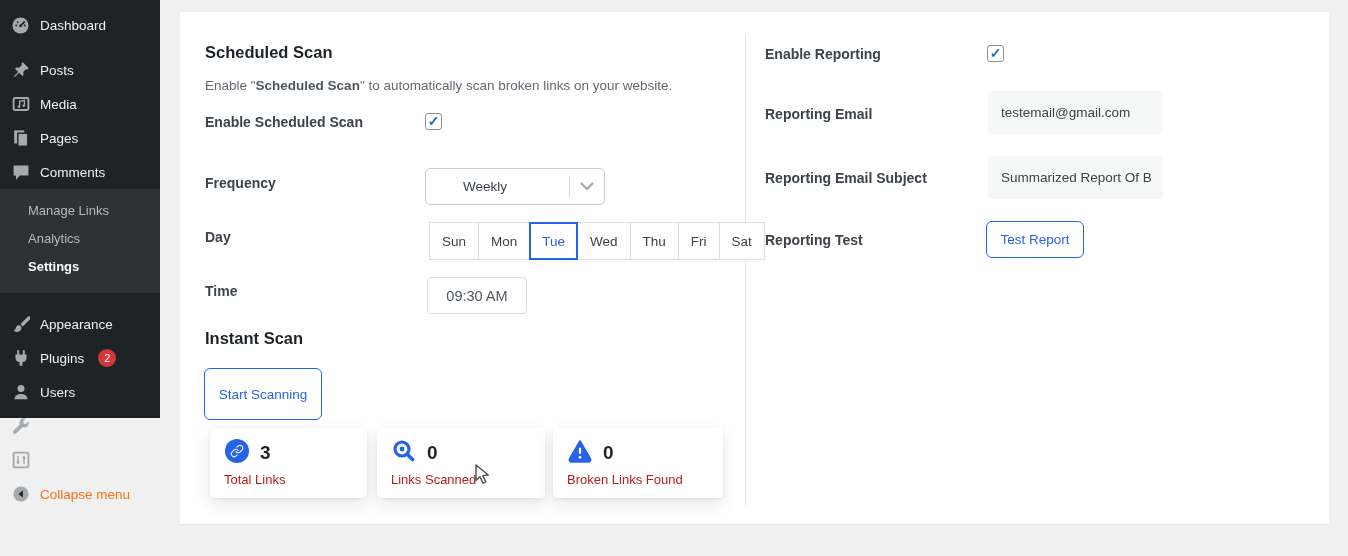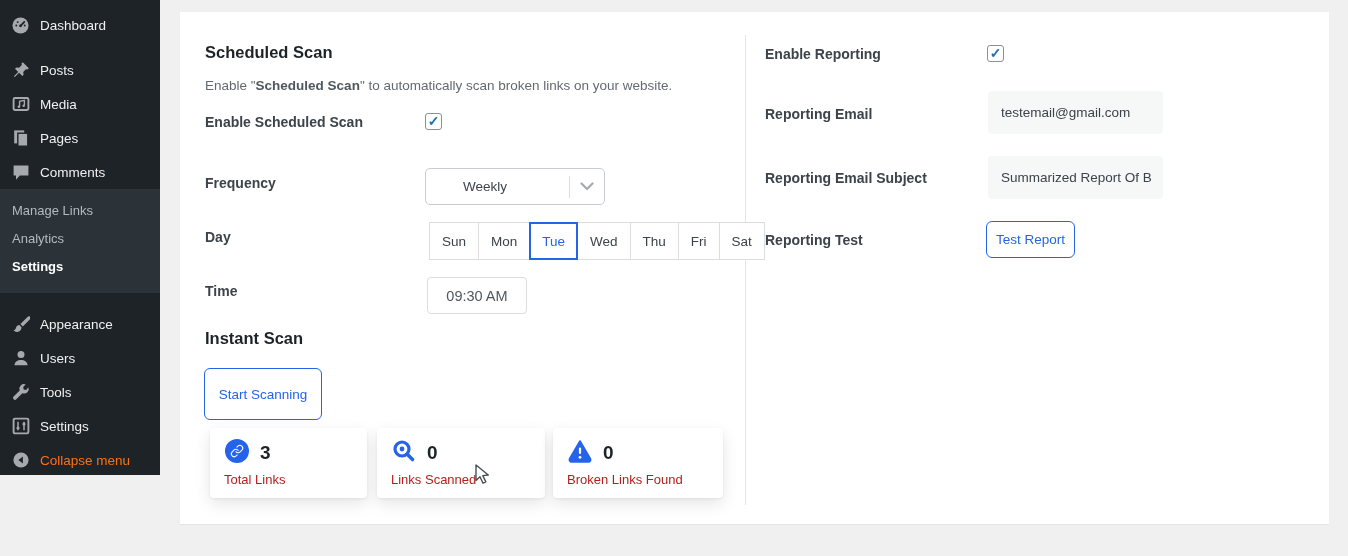--- a/index.html
+++ b/index.html
@@ -1,29 +1,29 @@
 <!DOCTYPE html>
 <html><head>
 <meta charset="utf-8">
 <style>
   * { margin:0; padding:0; box-sizing:border-box; }
   html,body { width:1348px; height:556px; overflow:hidden; }
   body { font-family:"Liberation Sans", sans-serif; background:#f0f0f1; position:relative; }
 
   
-  .sidebar { position:absolute; left:0; top:0; width:160px; height:475px; background:#1d2327; color:#f0f0f1; font-size:13.5px; }
+  .sidebar { position:absolute; left:0; top:0; width:160px; height:418px; background:#1d2327; color:#f0f0f1; font-size:13.5px; }
   .menu-item { display:flex; align-items:center; gap:10px; height:34px; padding:0 8px 0 11px; cursor:pointer; position:relative; }
   .menu-item .mi-icon { width:19px; height:19px; flex:0 0 19px; display:flex; align-items:center; justify-content:center; }
   .menu-item.top { margin-top:8px; }
   .menu-gap { height:11px; }
   .menu-item.current-parent { background:#2271b1; color:#fff; }
   .menu-arrow { position:absolute; right:0; top:50%; transform:translateY(-50%); width:0; height:0;
     border-top:9px solid transparent; border-bottom:9px solid transparent; border-right:9px solid #f0f0f1; }
   .submenu { background:#2c3338; padding:8px 0 12px 0; }
-  .submenu-item { height:28px; line-height:28px; padding-left:12px; color:#b4b9be; font-size:13px; cursor:pointer; }
+  .submenu-item { height:28px; line-height:28px; padding-left:28px; color:#b4b9be; font-size:13px; cursor:pointer; }
   .submenu-item.current { color:#fff; font-weight:bold; }
   .menu-sep { height:14px; }
   .badge { background:#d63638; color:#fff; border-radius:50%; min-width:18px; height:18px; font-size:11px;
     display:inline-flex; align-items:center; justify-content:center; padding:0 4px; margin-left:4px; }
   .collapse-label { color:#f97316; }
 
   
   .main-card { position:absolute; left:180px; top:12px; width:1149px; height:512px; background:#fff; box-shadow:0 1px 1px rgba(0,0,0,.04); }
   .col-divider { position:absolute; left:565px; top:23px; width:1px; height:470px; background:#e2e4e7; }
 
@@ -47,21 +47,21 @@
     border:1px solid #ddd; margin-left:-1px; font-size:13.5px; color:#3c434a; background:#fff; cursor:pointer; }
   .day-cell:first-child { margin-left:0; }
   .day-cell.selected { border:2px solid #2563eb; color:#2563eb; z-index:2; padding:0 11px; }
 
   .time-box { position:absolute; left:247px; top:265px; width:100px; height:37px; border:1px solid #ddd; border-radius:4px;
     background:#fff; display:flex; align-items:center; justify-content:center; font-size:14.5px; color:#50575e; cursor:text; }
 
   .btn-outline { position:absolute; background:#fff; border:1px solid #2563eb; border-radius:6px; color:#2563eb;
     font-size:13.5px; font-family:"Liberation Sans", sans-serif; display:flex; align-items:center; justify-content:center; cursor:pointer; }
   .btn-start { left:24px; top:356px; width:118px; height:52px; }
-  .btn-test { left:806px; top:209px; width:89px; height:37px;text-align:right; }
+  .btn-test { left:806px; top:209px; width:98px; height:37px;text-align:right; }
 
   .stat-card { position:absolute; top:416px; height:70px; background:#fff; border-radius:4px;
     box-shadow:0 6px 16px rgba(0,0,0,.10), 0 1px 3px rgba(0,0,0,.06); padding:10px 14px; }
   .stat-top { display:flex; align-items:center; gap:10px; }
   .stat-value { font-size:19px; font-weight:600; color:#1d2327; }
   .stat-label { margin-top:4px; font-size:13px; color:#b91c1c; }
 
   .text-input { position:absolute; left:808px; width:175px; height:43px; background:#f6f7f7; border-radius:4px;
     display:flex; align-items:center; padding-left:13px; font-size:13.5px; color:#3c434a; cursor:text; overflow:hidden; white-space:nowrap; }
 
@@ -140,20 +140,29 @@
   <div class="menu-item">
     <span class="mi-icon">
       <svg width="18" height="18" viewBox="0 0 18 18" fill="#a7aaad">
           <path d="M15.8 1.7L8.4 9.1l2.4 2.4 7.4-7.4c.7-.7.7-1.7 0-2.4-.7-.7-1.7-.7-2.4 0z"></path>
           <path d="M7.5 10.1c-1.9.1-3.1 1-3.6 2.9-.3 1.3-1 2-2.3 2.3 1.2 1.4 2.9 2 4.5 1.5 2-.6 3.3-2.3 3.5-4.3z"></path>
         </svg>
     </span>
     <span>Appearance</span>
   </div>
 
+  <div class="menu-item">
+    <span class="mi-icon">
+      <svg width="18" height="18" viewBox="0 0 18 18" fill="#a7aaad">
+          <path d="M5.2 1.2v4.2H3.4v3a4.8 4.8 0 0 0 4.1 4.7v3.7h3v-3.7a4.8 4.8 0 0 0 4.1-4.7v-3h-1.8V1.2h-2v4.2H7.2V1.2z"></path>
+        </svg>
+    </span>
+    <span>Plugins</span>
+    <span class="badge">2</span>
+  </div>
 
   <div class="menu-item">
     <span class="mi-icon">
       <svg width="18" height="18" viewBox="0 0 18 18" fill="#a7aaad">
           <circle cx="9" cy="5.4" r="3.5"></circle>
           <path d="M2.4 16.2c.5-3.6 3.1-5.2 6.6-5.2s6.1 1.6 6.6 5.2z"></path>
         </svg>
     </span>
     <span>Users</span>
   </div>

